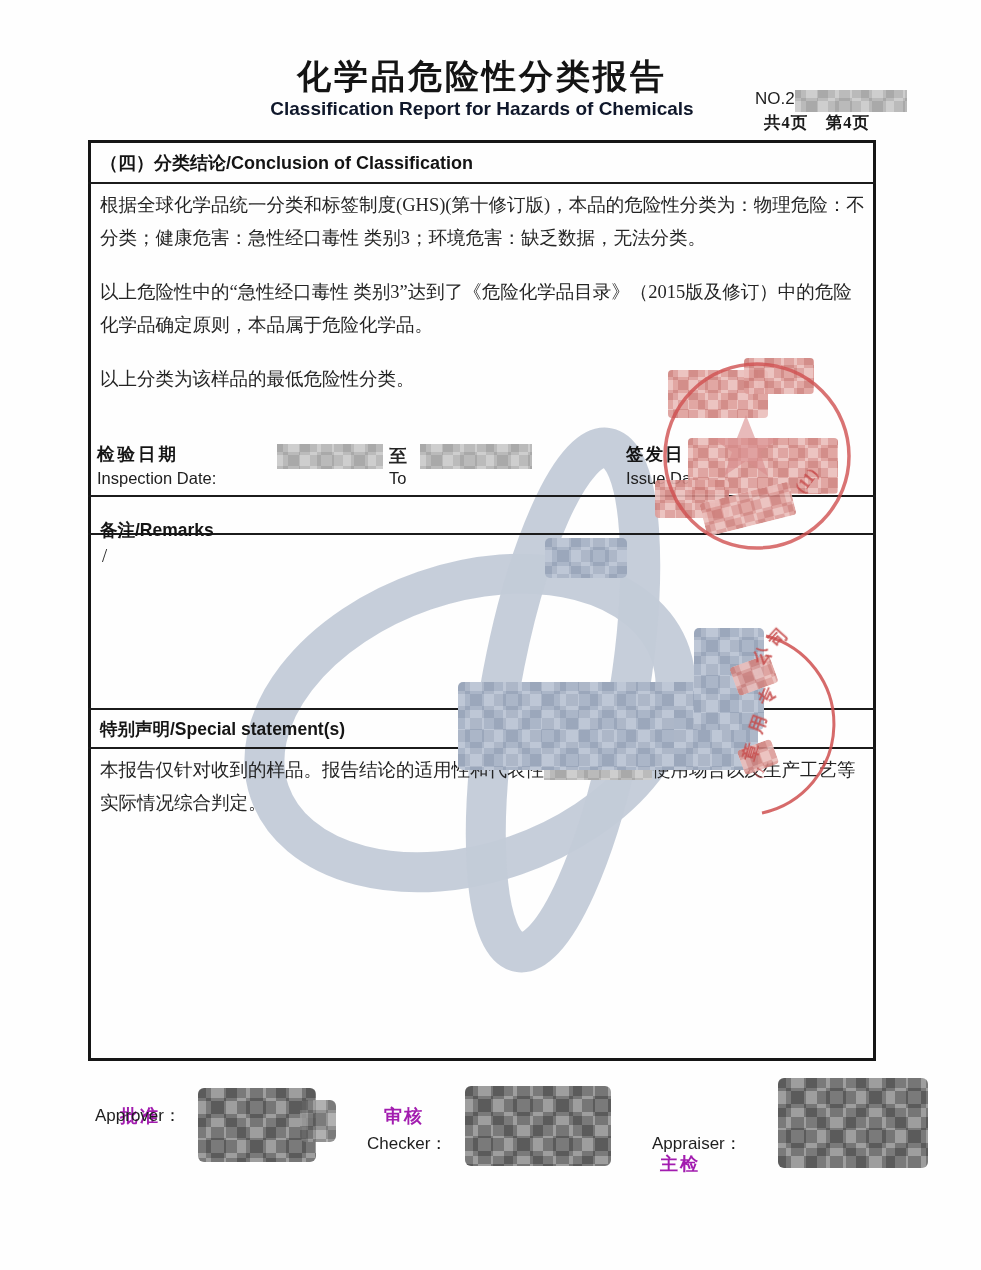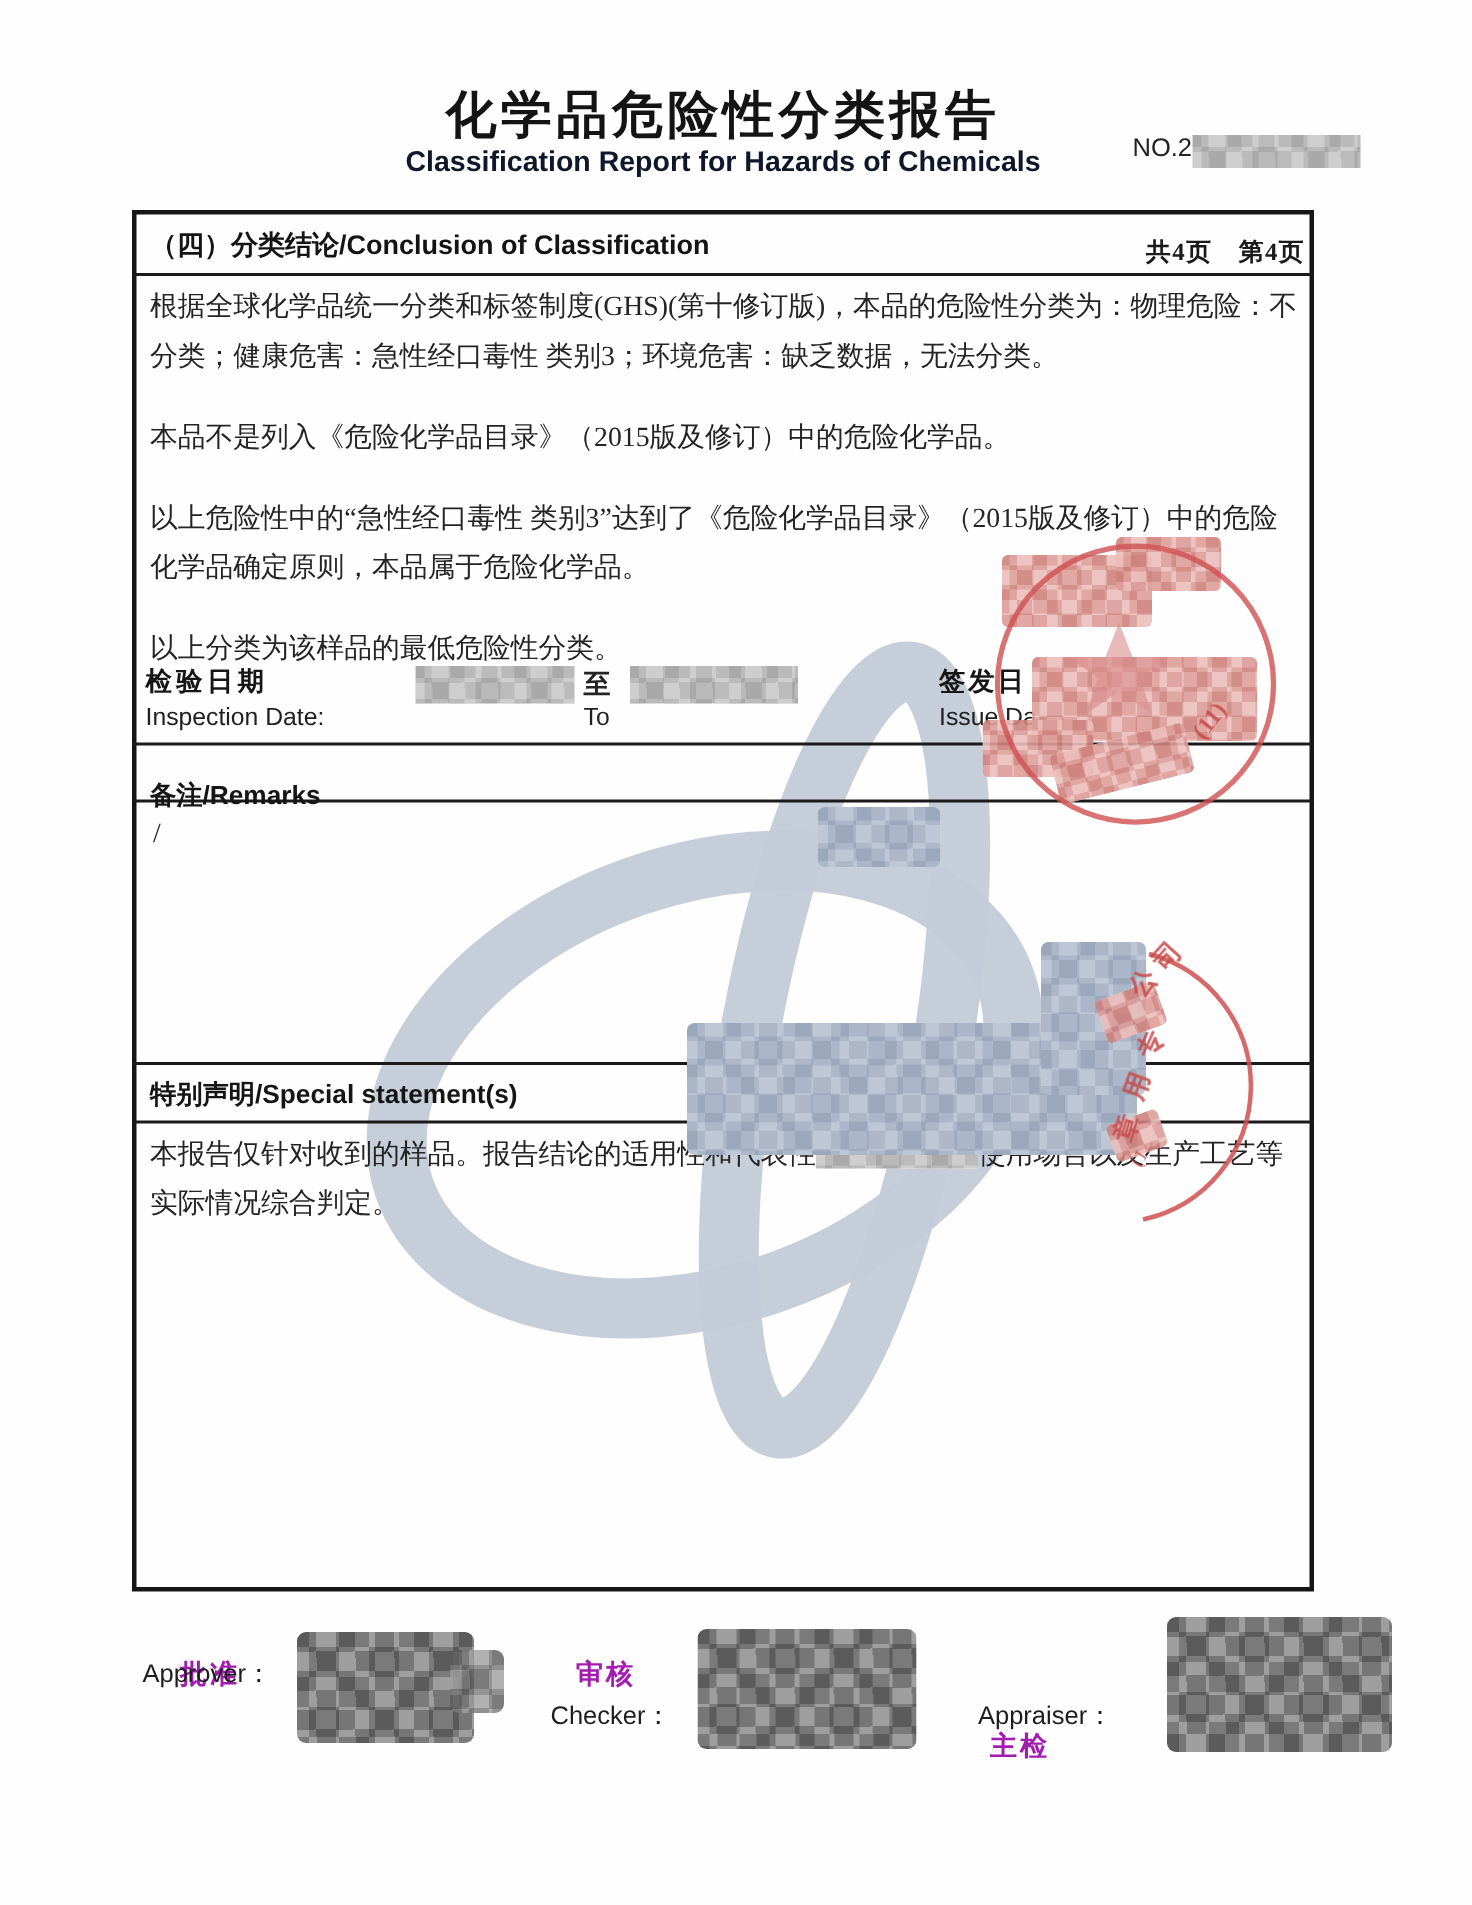--- a/index.html
+++ b/index.html
@@ -15,21 +15,21 @@
     font-size:34px;letter-spacing:3px;color:#141414;z-index:2;
   }
   .title-en{
     left:88px;top:98px;width:788px;text-align:center;
     font-family:"Liberation Sans",sans-serif;font-weight:600;
     font-size:19px;color:#0f172a;z-index:2;
   }
   .no-line{left:755px;top:89px;font-family:"Liberation Sans",sans-serif;
     font-size:17px;font-weight:400;color:#222;z-index:2;}
   .pages-line{left:764px;top:112px;font-size:16.5px;font-weight:600;
-    font-family:"Liberation Serif",serif;color:#1a1a1a;z-index:2;letter-spacing:1px;margin-top:45px;}
+    font-family:"Liberation Serif",serif;color:#1a1a1a;z-index:2;letter-spacing:1px;}
   
   .sheet{
     left:88px;top:140px;width:788px;height:921px;
     border:3px solid #161616;box-sizing:border-box;z-index:2;background:transparent;
   }
   .hline{left:88px;width:788px;height:2px;background:#1b1b1b;z-index:2;}
   .sec-head{
     font-family:"Liberation Sans",sans-serif;font-weight:700;
     font-size:18px;color:#141414;z-index:3;
   }
@@ -105,21 +105,20 @@
   <div class="abs hline" style="top:182px;"></div>
   <div class="abs hline" style="top:495px;"></div>
   <div class="abs hline" style="top:533px;"></div>
   <div class="abs hline" style="top:708px;"></div>
   <div class="abs hline" style="top:747px;"></div>
 
   <div class="abs sec-head" style="left:100px;top:151px;">（四）分类结论/Conclusion of Classification</div>
 
   <div class="abs body-text" style="left:100px;top:189px;width:766px;">
     <p>根据全球化学品统一分类和标签制度(GHS)(第十修订版)，本品的危险性分类为：物理危险：不分类；健康危害：急性经口毒性 类别3；环境危害：缺乏数据，无法分类。</p>
-    <p>本品不是列入《危险化学品目录》（2015版及修订）中的危险化学品。</p>
     <p>以上危险性中的“急性经口毒性 类别3”达到了《危险化学品目录》（2015版及修订）中的危险化学品确定原则，本品属于危险化学品。</p>
     <p>以上分类为该样品的最低危险性分类。</p>
   </div>
 
   <div class="abs lbl-zh" style="left:97px;top:442px;letter-spacing:3px;">检验日期</div>
   <div class="abs lbl-en" style="left:97px;top:469px;">Inspection Date:</div>
   <div class="abs mx mx-gray" style="left:277px;top:444px;width:106px;height:25px;"></div>
   <div class="abs body-text" style="left:389px;top:440px;font-weight:700;font-size:18px;">至</div>
   <div class="abs lbl-en" style="left:389px;top:469px;">To</div>
   <div class="abs mx mx-gray" style="left:420px;top:444px;width:112px;height:25px;"></div>

